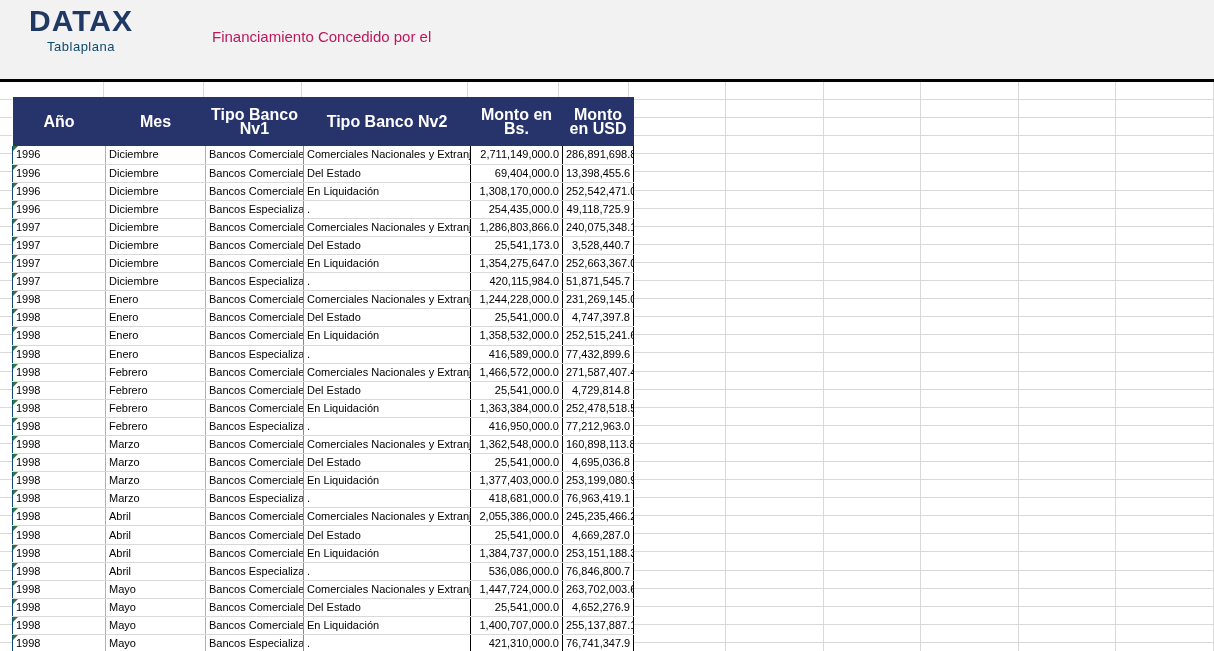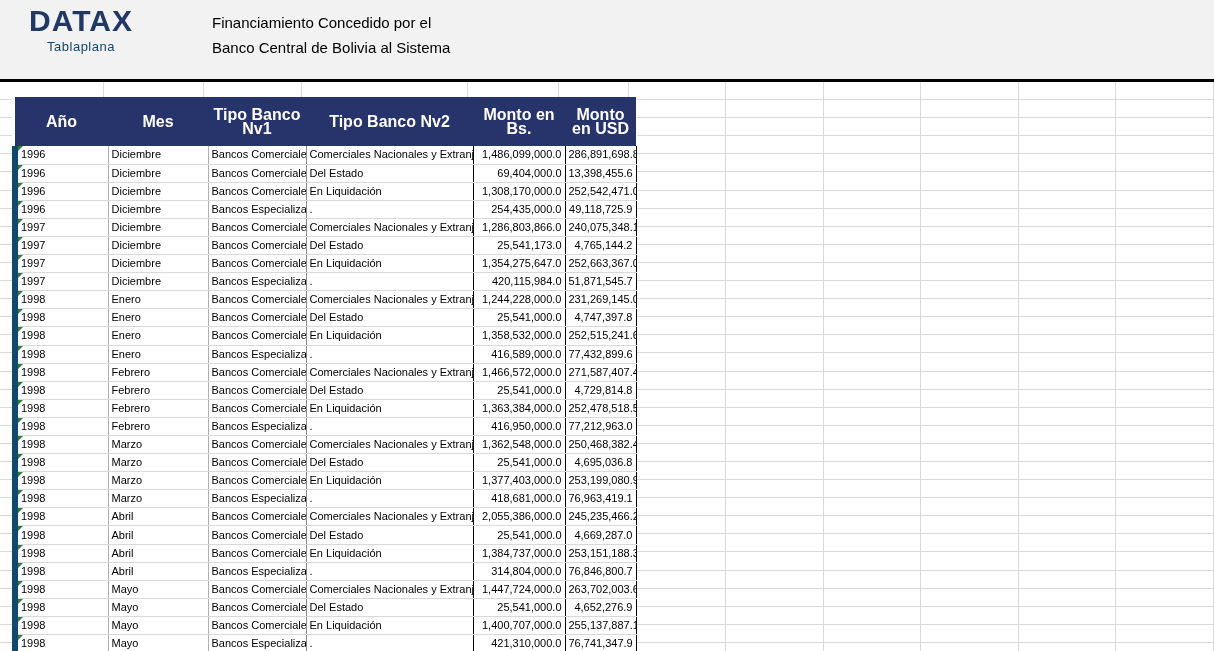--- a/index.html
+++ b/index.html
@@ -49,23 +49,23 @@
     font-size: 13px;
     color: #0c4a6e;
     letter-spacing: 0.5px;
     line-height: 16px;
     display: block;
     margin-top: 1px;
   }
 
   .banner-title {
     position: absolute;
-    left: 212px; top: 10px;
+    left: 212px; top: 24px;
     width: 420px;
-    color: #000000;
+    color: #be185d;
     font-size: 15px;
     line-height: 25px;
     font-family: "Liberation Sans", sans-serif;
   }
   .banner-title .tl { display: block; }
 
   
   .sheet {
     position: absolute;
     left: 0; top: 82px;
@@ -135,21 +135,21 @@
     padding: 0 3px;
     border-bottom: 1px solid #d9d9d9;
     border-right: 1px solid #b0b0b0;
     white-space: nowrap;
     overflow: hidden;
     line-height: 17px;
     font-family: "Liberation Sans", sans-serif;
     background: #ffffff;
   }
   table.data tbody tr td:first-child {
-    border-left: 6px solid #0c4a6e;
+    border-left: 1px solid #0c4a6e;
     position: relative;
   }
   table.data tbody tr td.num {
     text-align: right;
     border-right: 1px solid #000000;
   }
   table.data tbody tr td.num.bs {
     border-left: 1px solid #000000;
   }
   table.data tbody tr td.nv1 { border-right: 1px solid #8a8a8a; }
@@ -171,21 +171,20 @@
 
 <div id="app">
 
   <div class="banner">
     <div class="logo-block">
       <span class="logo-main">DATAX</span>
       <span class="logo-sub">Tablaplana</span>
     </div>
     <div class="banner-title">
       <span class="tl">Financiamiento Concedido por el</span>
-      <span class="tl">Banco Central de Bolivia al Sistema</span>
     </div>
   </div>
 
   <div class="sheet" id="sheet">
       <div class="grid-row">
         <div class="grid-cell gc-a"></div>
         <div class="grid-cell gc-b"></div>
         <div class="grid-cell gc-c"></div>
         <div class="grid-cell gc-d"></div>
         <div class="grid-cell gc-e"></div>
@@ -684,21 +683,21 @@
           <th>Monto en Bs.</th>
           <th>Monto en USD</th>
         </tr>
       </thead>
       <tbody id="tbody">
           <tr>
             <td class="anio"><span class="flag"></span>1996</td>
             <td class="mes">Diciembre</td>
             <td class="nv1">Bancos Comerciales y</td>
             <td class="nv2">Comerciales Nacionales y Extranjeros</td>
-            <td class="num bs">1,486,099,000.0</td>
+            <td class="num bs">2,711,149,000.0</td>
             <td class="num usd">286,891,698.8</td>
           </tr>
           <tr>
             <td class="anio"><span class="flag"></span>1996</td>
             <td class="mes">Diciembre</td>
             <td class="nv1">Bancos Comerciales y</td>
             <td class="nv2">Del Estado</td>
             <td class="num bs">69,404,000.0</td>
             <td class="num usd">13,398,455.6</td>
           </tr>
@@ -725,21 +724,21 @@
             <td class="nv2">Comerciales Nacionales y Extranjeros</td>
             <td class="num bs">1,286,803,866.0</td>
             <td class="num usd">240,075,348.1</td>
           </tr>
           <tr>
             <td class="anio"><span class="flag"></span>1997</td>
             <td class="mes">Diciembre</td>
             <td class="nv1">Bancos Comerciales y</td>
             <td class="nv2">Del Estado</td>
             <td class="num bs">25,541,173.0</td>
-            <td class="num usd">4,765,144.2</td>
+            <td class="num usd">3,528,440.7</td>
           </tr>
           <tr>
             <td class="anio"><span class="flag"></span>1997</td>
             <td class="mes">Diciembre</td>
             <td class="nv1">Bancos Comerciales y</td>
             <td class="nv2">En Liquidación</td>
             <td class="num bs">1,354,275,647.0</td>
             <td class="num usd">252,663,367.0</td>
           </tr>
           <tr>
@@ -813,21 +812,21 @@
             <td class="nv2">.</td>
             <td class="num bs">416,950,000.0</td>
             <td class="num usd">77,212,963.0</td>
           </tr>
           <tr>
             <td class="anio"><span class="flag"></span>1998</td>
             <td class="mes">Marzo</td>
             <td class="nv1">Bancos Comerciales y</td>
             <td class="nv2">Comerciales Nacionales y Extranjeros</td>
             <td class="num bs">1,362,548,000.0</td>
-            <td class="num usd">250,468,382.4</td>
+            <td class="num usd">160,898,113.8</td>
           </tr>
           <tr>
             <td class="anio"><span class="flag"></span>1998</td>
             <td class="mes">Marzo</td>
             <td class="nv1">Bancos Comerciales y</td>
             <td class="nv2">Del Estado</td>
             <td class="num bs">25,541,000.0</td>
             <td class="num usd">4,695,036.8</td>
           </tr>
           <tr>
@@ -868,21 +867,21 @@
             <td class="nv1">Bancos Comerciales y</td>
             <td class="nv2">En Liquidación</td>
             <td class="num bs">1,384,737,000.0</td>
             <td class="num usd">253,151,188.3</td>
           </tr>
           <tr>
             <td class="anio"><span class="flag"></span>1998</td>
             <td class="mes">Abril</td>
             <td class="nv1">Bancos Especializado</td>
             <td class="nv2">.</td>
-            <td class="num bs">314,804,000.0</td>
+            <td class="num bs">536,086,000.0</td>
             <td class="num usd">76,846,800.7</td>
           </tr>
           <tr>
             <td class="anio"><span class="flag"></span>1998</td>
             <td class="mes">Mayo</td>
             <td class="nv1">Bancos Comerciales y</td>
             <td class="nv2">Comerciales Nacionales y Extranjeros</td>
             <td class="num bs">1,447,724,000.0</td>
             <td class="num usd">263,702,003.6</td>
           </tr>

